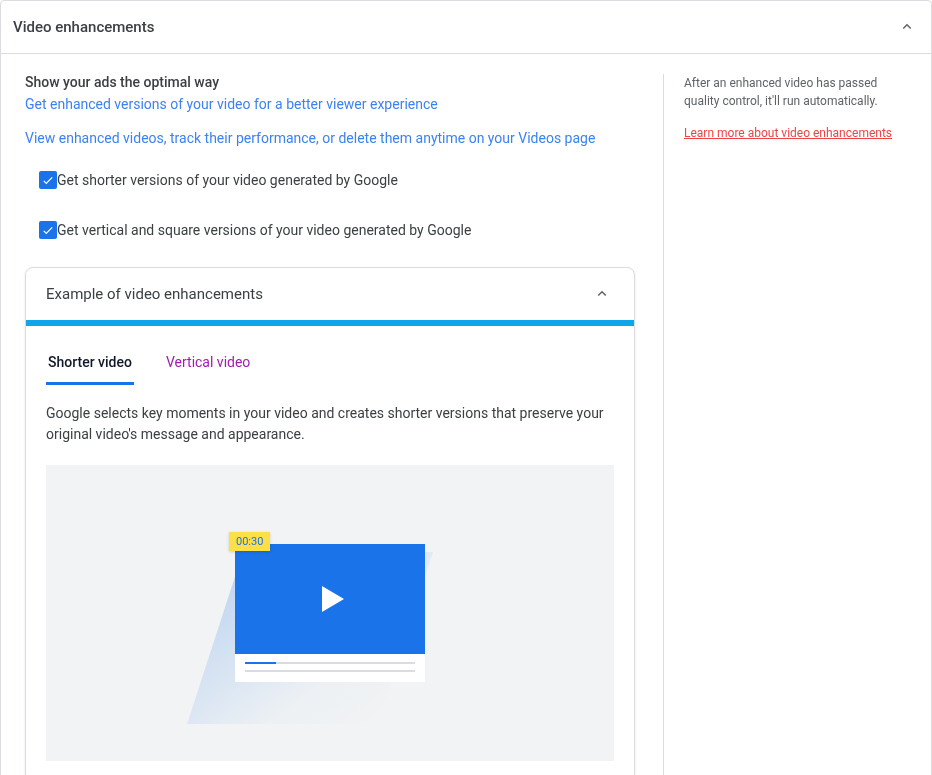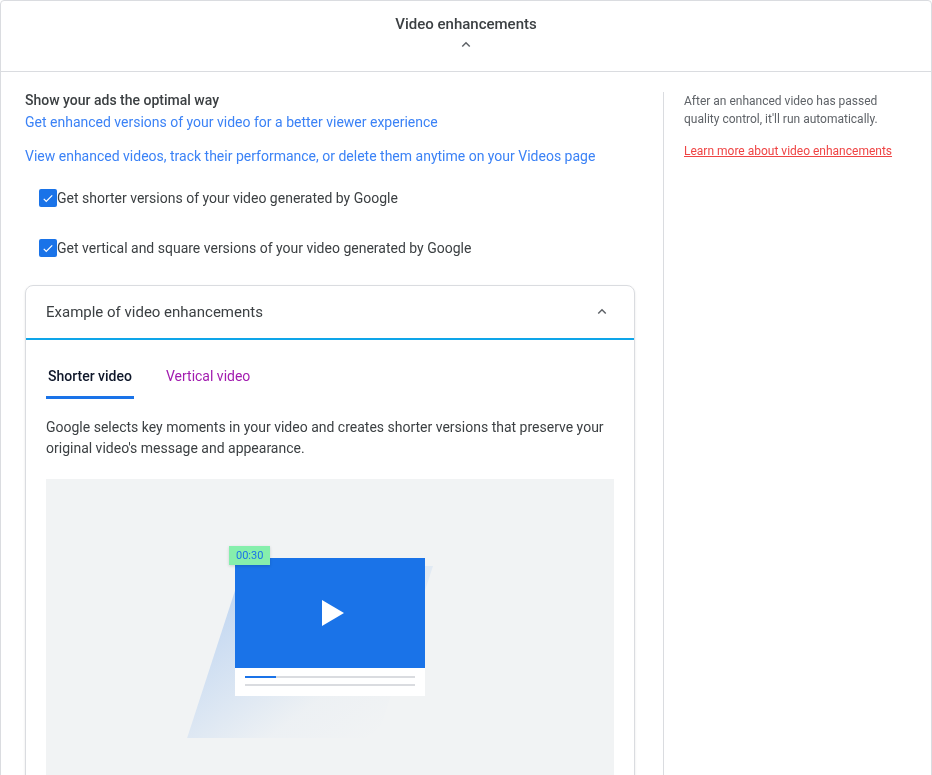--- a/index.html
+++ b/index.html
@@ -18,21 +18,20 @@
       border: 1px solid #dadce0;
       border-radius: 4px;
       background: #fff;
     }
     .card-header {
       display: flex;
       align-items: center;
       justify-content: space-between;
       padding: 14px 12px;
       border-bottom: 1px solid #dadce0;
-      flex-direction: column;
     }
     .card-title {
       font-size: 15px;
       font-weight: 500;
       color: #3c4043;
     }
     .chevron {
       width: 24px;
       height: 24px;
       display: flex;
@@ -111,21 +110,21 @@
       border: 1px solid #dadce0;
       border-radius: 8px;
       width: 610px;
       box-shadow: 0 1px 2px rgba(60,64,67,0.15);
     }
     .example-header {
       display: flex;
       align-items: center;
       justify-content: space-between;
       padding: 14px 20px;
-      border-bottom: 2px solid #0ea5e9;
+      border-bottom: 6px solid #0ea5e9;
     }
     .example-title {
       font-size: 15px;
       font-weight: 400;
       color: #3c4043;
     }
     .tabs {
       display: flex;
       gap: 30px;
       padding: 0 20px;
@@ -163,21 +162,21 @@
       justify-content: center;
     }
     .video-card {
       width: 190px;
       position: relative;
     }
     .timestamp {
       position: absolute;
       top: -12px;
       left: -6px;
-      background: #86efac;
+      background: #fde047;
       color: #1a73e8;
       font-size: 11px;
       padding: 3px 7px;
       box-shadow: 0 1px 3px rgba(0,0,0,0.15);
       z-index: 3;
     }
     .video-thumb {
       width: 190px;
       height: 110px;
       background: #1a73e8;

